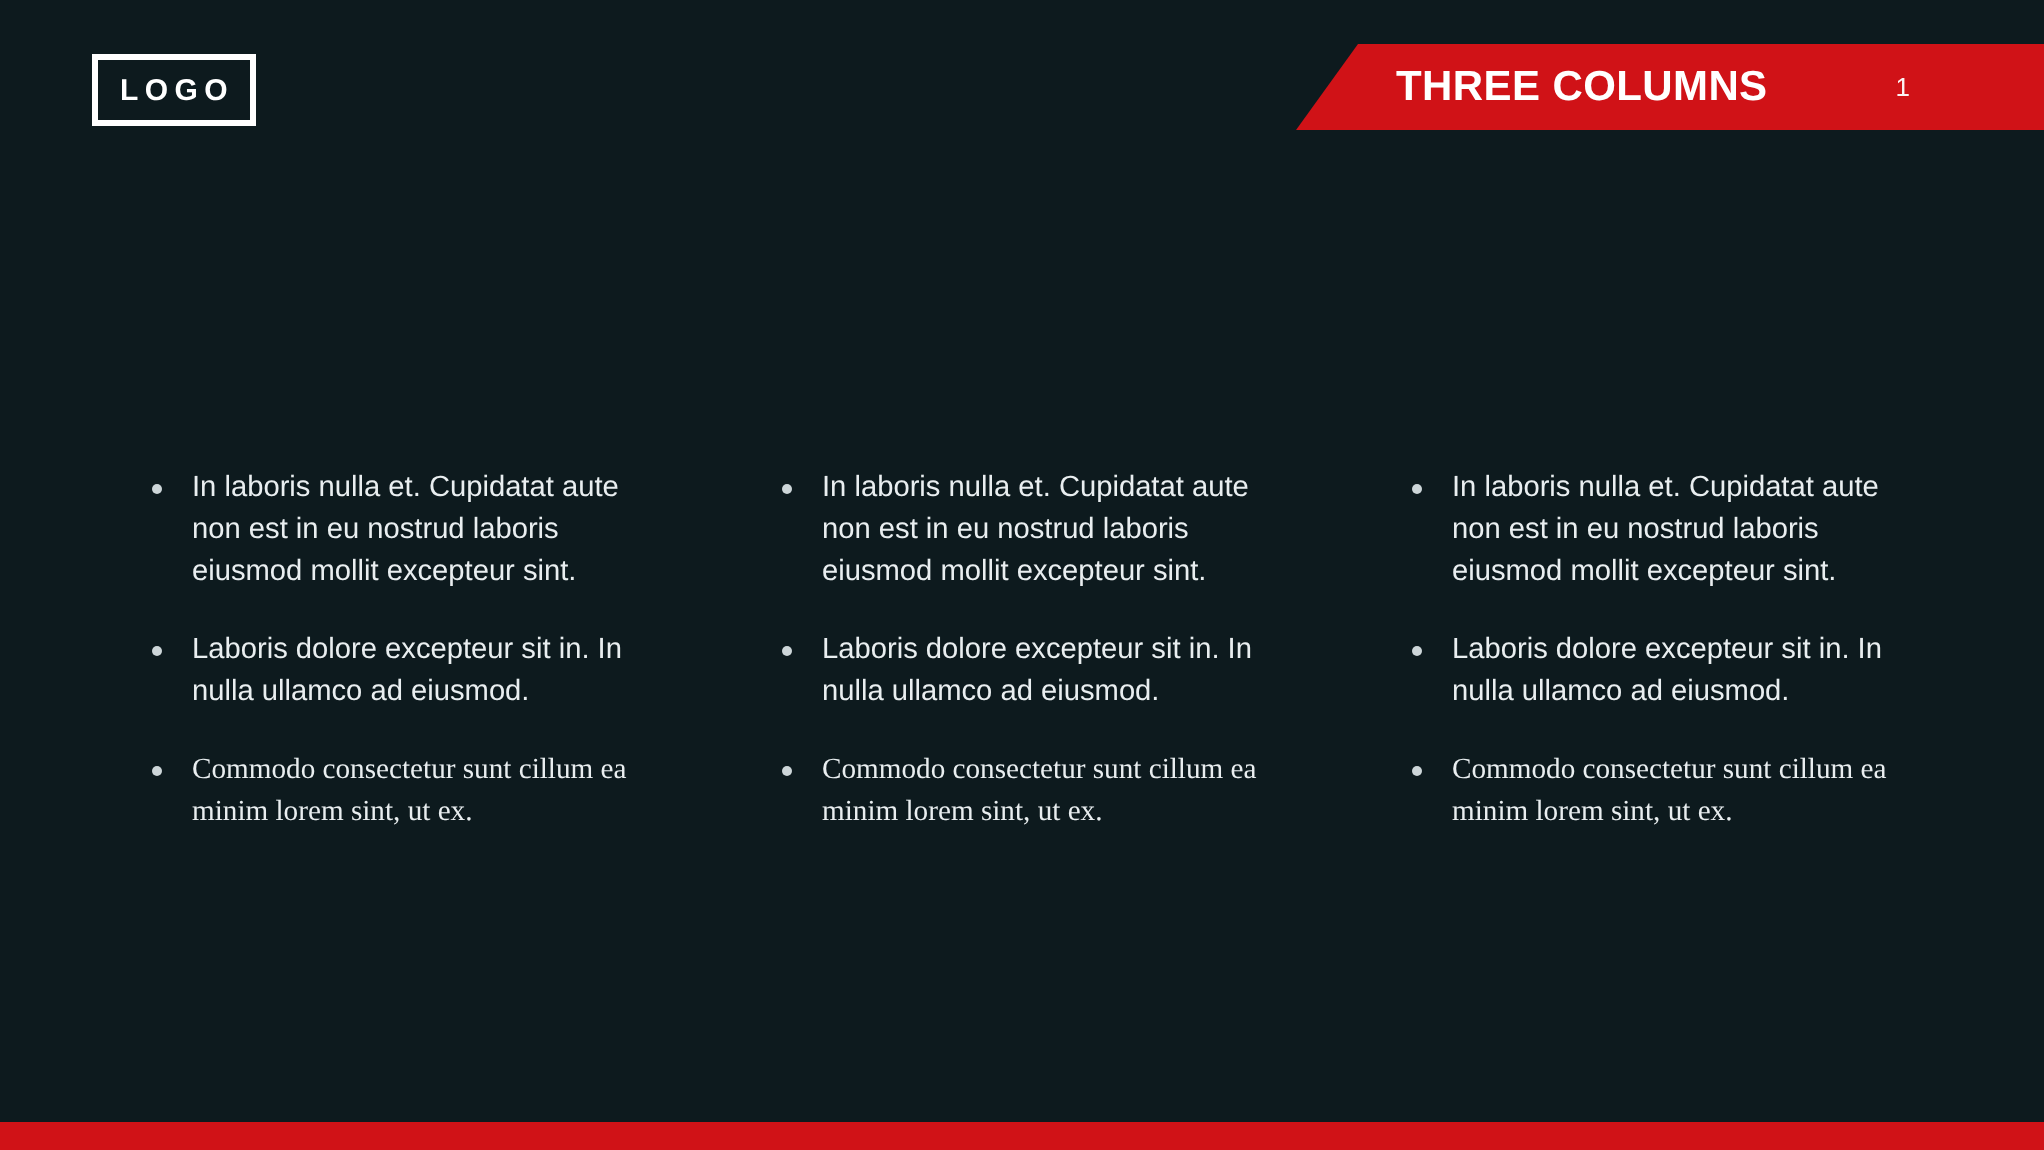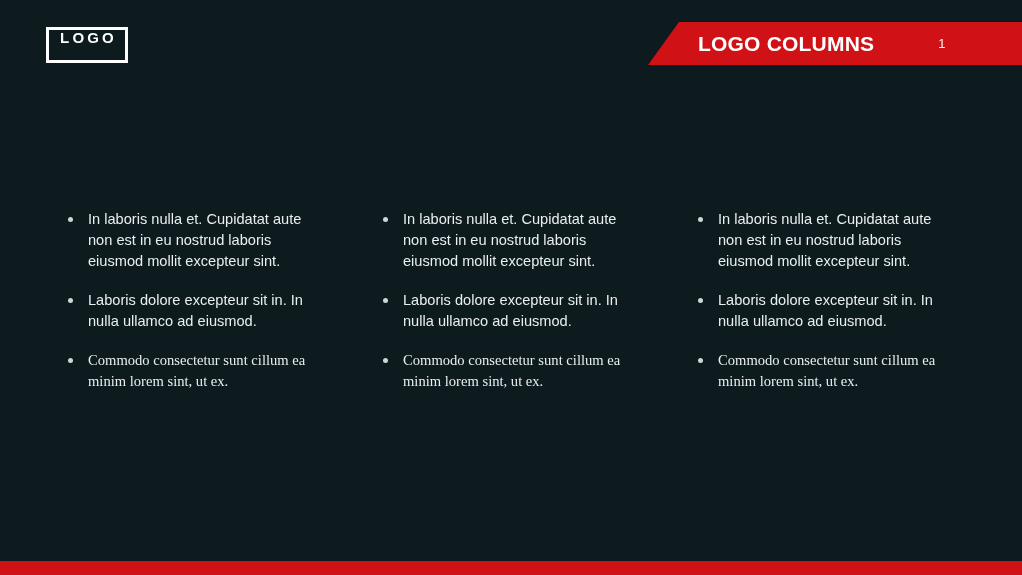--- a/index.html
+++ b/index.html
@@ -22,21 +22,21 @@
   
   .logo-box {
     position: absolute;
     left: 46px;
     top: 27px;
     width: 82px;
     height: 36px;
     border: 3px solid #ffffff;
     box-sizing: border-box;
     display: flex;
-    align-items: flex-start;
+    align-items: center;
     justify-content: center;
   }
   .logo-text {
     color: #ffffff;
     font-size: 15px;
     font-weight: bold;
     letter-spacing: 3.2px;
     line-height: 1;
     padding-left: 3px;
   }
@@ -65,24 +65,24 @@
     color: #ffffff;
     font-size: 13px;
     margin-left: 64px;
     opacity: 0.95;
   }
 
   
   .columns {
     position: absolute;
     left: 67px;
-    top: 209px;
+    top: 234px;
     width: 888px;
     display: flex;
-    justify-content: flex-start;
+    justify-content: flex-end;
   }
   .column {
     width: 250px;
     margin-right: 65px;
   }
   .column:last-child {
     margin-right: 0;
   }
 
   .bullet-list {
@@ -125,21 +125,21 @@
 </head>
 <body>
 
 <div class="slide">
 
   <div class="logo-box">
     <span class="logo-text">LOGO</span>
   </div>
 
   <div class="title-banner">
-    <span class="banner-title">LOGO COLUMNS</span>
+    <span class="banner-title">THREE COLUMNS</span>
     <span class="banner-page-number">1</span>
   </div>
 
   <div class="columns">
 
     <div class="column">
       <ul class="bullet-list">
         <li class="bullet-item">
           <span class="bullet-dot"></span>
           <span>In laboris nulla et. Cupidatat aute non est in eu nostrud laboris eiusmod mollit excepteur sint.</span>

